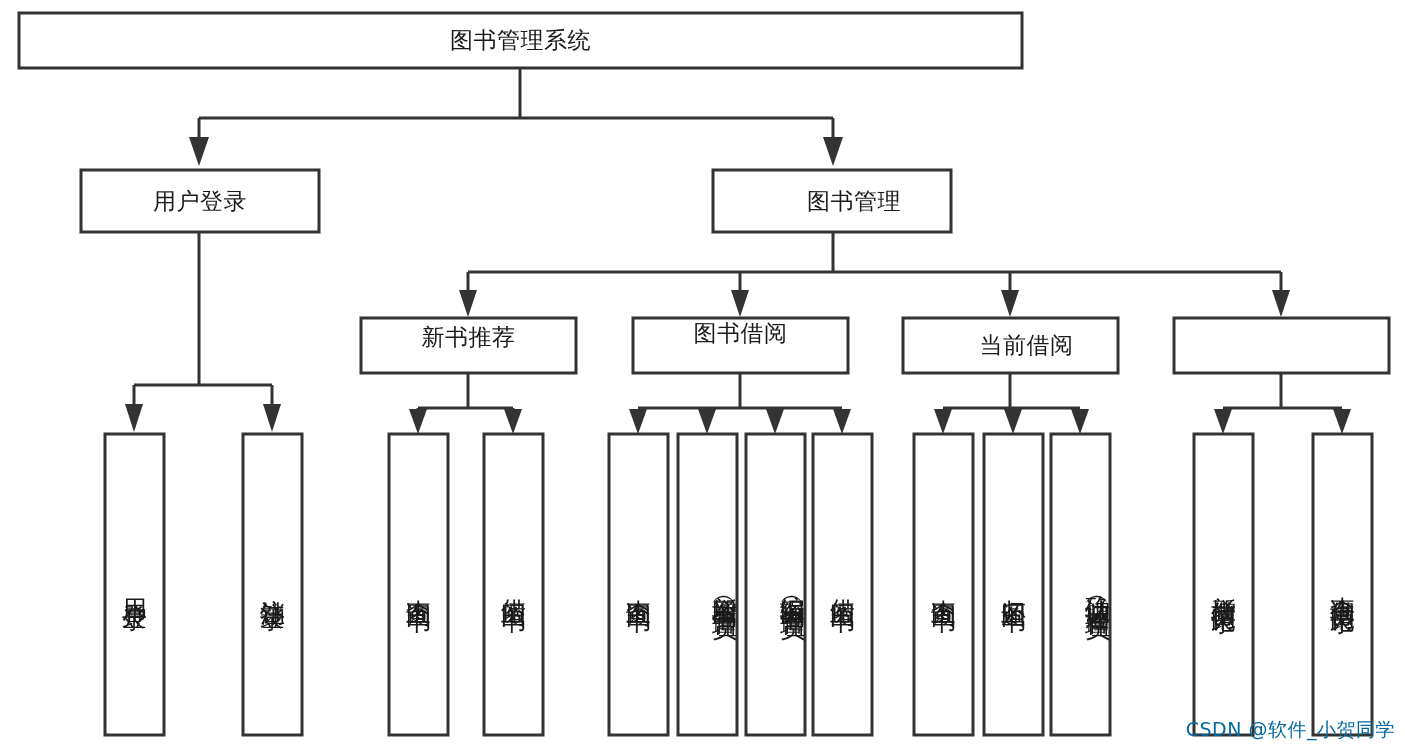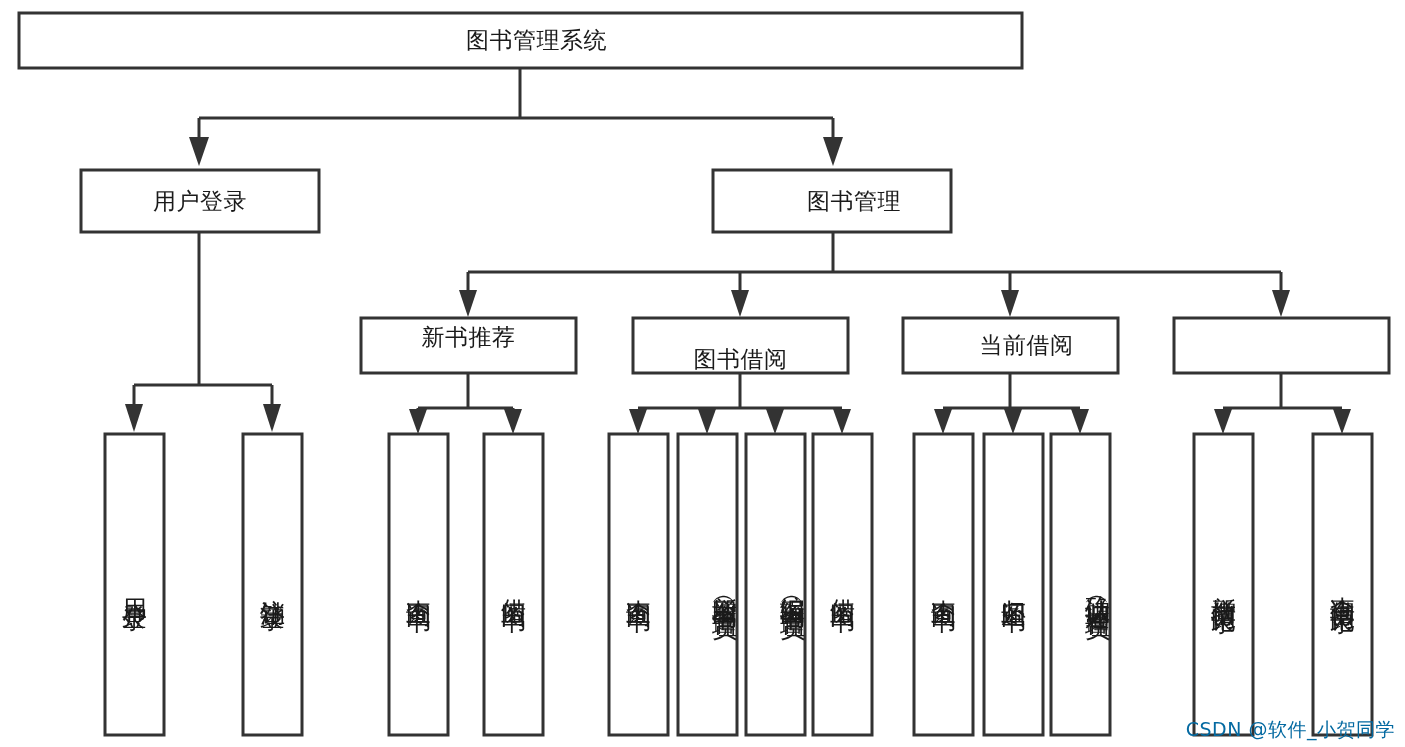--- a/index.html
+++ b/index.html
@@ -159,27 +159,27 @@
 
     <rect class="node-box" x="914" y="434" width="59" height="301"></rect>
     <rect class="node-box" x="984" y="434" width="59" height="301"></rect>
     <rect class="node-box" x="1051" y="434" width="59" height="301"></rect>
 
     <rect class="node-box" x="1194" y="434" width="59" height="301"></rect>
     <rect class="node-box" x="1313" y="434" width="59" height="301"></rect>
 
   </svg>
 
-  <div class="node-label horizontal" style="left:19px; top:13px; width:1003px; height:55px;margin-left:16px;">图书管理系统</div>
+  <div class="node-label horizontal" style="left:19px; top:13px; width:1003px; height:55px;">图书管理系统</div>
 
   <div class="node-label horizontal" style="left:81px; top:170px; width:238px; height:62px;">用户登录</div>
   <div class="node-label horizontal" style="left:713px; top:170px; width:238px; height:62px;padding-left:44px;">图书管理</div>
 
   <div class="node-label horizontal" style="left:361px; top:318px; width:215px; height:39px;">新书推荐</div>
-  <div class="node-label horizontal" style="left:633px; top:332px; width:215px; height:55px;">图书借阅</div>
+  <div class="node-label horizontal" style="left:633px; top:306px; width:215px; height:55px;">图书借阅</div>
   <div class="node-label horizontal" style="left:903px; top:318px; width:215px; height:55px;padding-left:32px;">当前借阅</div>
 
   <div class="node-label vertical mid" style="left:105px; top:434px; width:59px; height:301px;">用户登录</div>
   <div class="node-label vertical mid" style="left:243px; top:434px; width:59px; height:301px;">注销登录</div>
 
   <div class="node-label vertical mid" style="left:389px; top:434px; width:59px; height:301px;">查询图书</div>
   <div class="node-label vertical mid" style="left:484px; top:434px; width:59px; height:301px;">借阅图书</div>
 
   <div class="node-label vertical mid" style="left:609px; top:434px; width:59px; height:301px;">查询图书</div>
   <div class="node-label vertical" style="left:678px; top:434px; width:59px; height:301px;">新增图书（管理员）</div>

